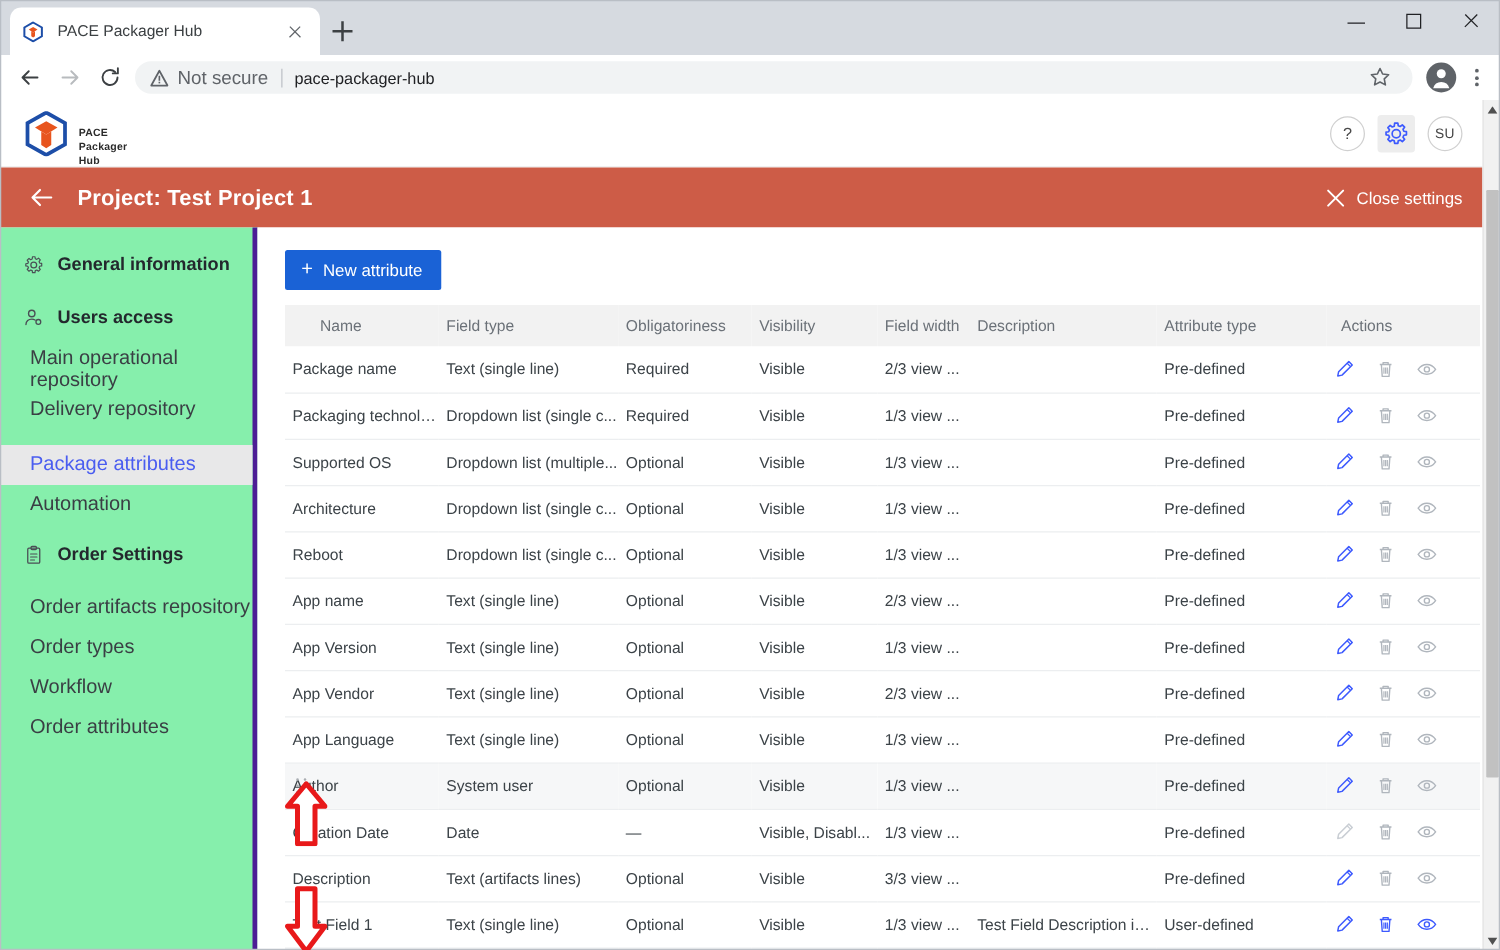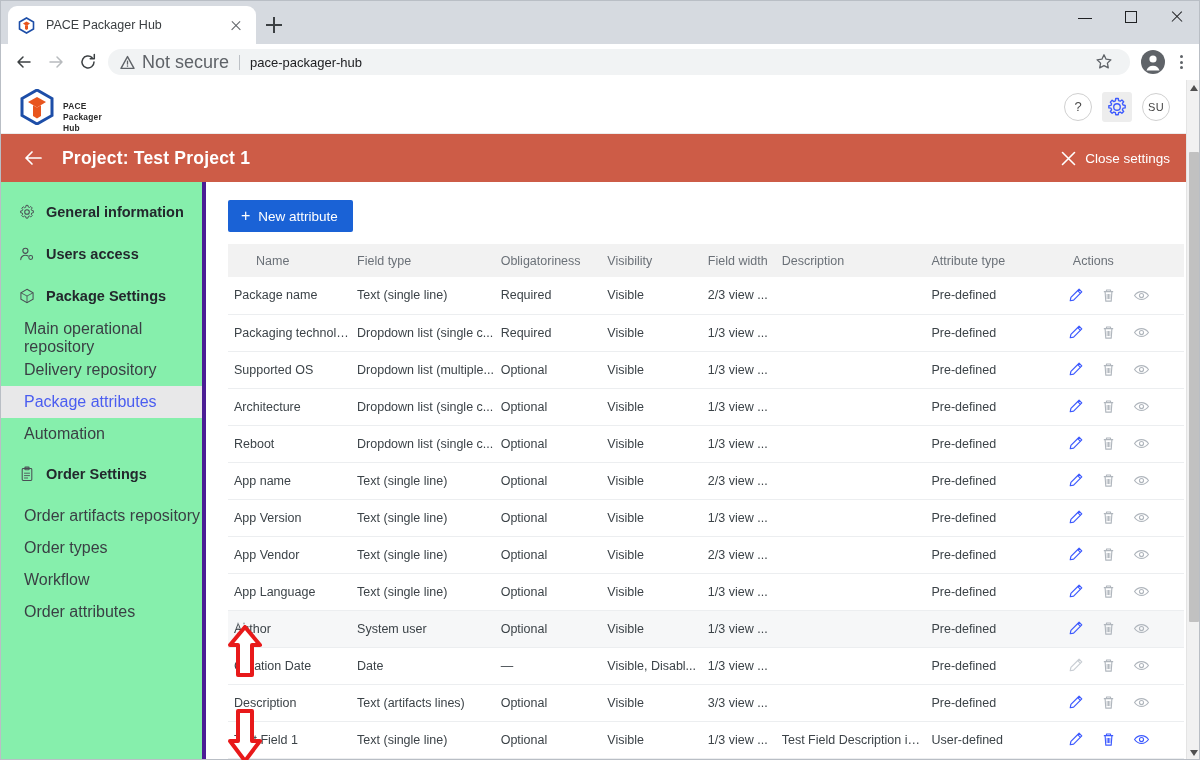--- a/index.html
+++ b/index.html
@@ -56,21 +56,21 @@
     position: absolute; left: 0; top: 44px; width: 1200px; height: 36px;
     background: #fff; display: flex; align-items: center;
   }
   .navbtn { width: 32px; height: 32px; position: relative; cursor: pointer; flex: 0 0 32px; }
   .navbtn svg { position: absolute; left: 6px; top: 6px; }
   .omnibox {
     flex: 1; height: 26px; background: #f1f3f4; border-radius: 13px;
     display: flex; align-items: center; margin: 0 8px 0 4px; padding: 0 12px;
   }
   .warn-ico { width: 15px; height: 15px; flex: 0 0 15px; margin-right: 7px; }
-  .notsecure { font-size: 18px; color: #5f6368; white-space: nowrap; }
+  .notsecure { font-size: 15px; color: #5f6368; white-space: nowrap; }
   .omnisep { width: 1px; height: 15px; background: #bdc1c6; margin: 0 10px; }
   .omnitext { font-size: 13px; color: #202124; white-space: nowrap; }
   .star { width: 28px; height: 28px; position: relative; cursor: pointer; flex: 0 0 28px; }
   .avatar-btn { width: 30px; height: 30px; flex: 0 0 30px; cursor: pointer; position: relative; }
   .kebab { width: 26px; height: 30px; flex: 0 0 26px; cursor: pointer; position: relative; }
   .kebab span {
     position: absolute; left: 11.5px; width: 3.2px; height: 3.2px; border-radius: 50%;
     background: #5f6368;
   }
   .kebab span:nth-child(1) { top: 8px; }
@@ -129,21 +129,21 @@
     display: flex; align-items: center; height: 32px; padding-left: 19px;
     font-size: 14.5px; font-weight: bold; color: #23282d; cursor: pointer;
     margin-bottom: 10px;
   }
   .nav-group .gi { width: 19px; flex: 0 0 19px; display: flex; align-items: center; }
   .nav-group .glabel { margin-left: 8px; }
   .nav-item {
     display: flex; align-items: center; height: 32px; padding-left: 24px;
     font-size: 16px; color: #3a3f44; cursor: pointer;
   }
-  .nav-item.sel { background: #e8e8e9; color: #4a5df0; }
+  .nav-item.sel { background: #e8e8e9; color: #4a5df0; margin-top: 12px; }
   .spacer-8 { height: 8px; }
 
   
   .content {
     position: absolute; left: 206px; top: 102px; width: 980px; height: 578px;
     background: #fff; padding: 18px 0 0 22px;
   }
   .new-btn {
     display: inline-flex; align-items: center; gap: 8px;
     background: #1a62d6; color: #fff; font-size: 13.5px;
@@ -354,29 +354,20 @@
         <span class="gi">
           <svg width="16" height="16" viewBox="0 0 20 20">
               <circle cx="8" cy="6" r="3.2" fill="none" stroke="#4a4f55" stroke-width="1.4"></circle>
               <path d="M2.2 17c0-3.2 2.6-5.4 5.8-5.4 1.3 0 2.4.3 3.3.9" fill="none" stroke="#4a4f55" stroke-width="1.4" stroke-linecap="round"></path>
               <circle cx="14.6" cy="14.4" r="2.4" fill="none" stroke="#4a4f55" stroke-width="1.3"></circle>
             </svg>
         </span>
         <span class="glabel">Users access</span>
       </div>
 
-      <div class="nav-group">
-        <span class="gi">
-          <svg width="16" height="16" viewBox="0 0 20 20">
-              <polygon points="10,1.6 17.6,6 17.6,14 10,18.4 2.4,14 2.4,6" fill="none" stroke="#4a4f55" stroke-width="1.3"></polygon>
-              <path d="M10 10v8.4M10 10l7.6-4M10 10L2.4 6" fill="none" stroke="#4a4f55" stroke-width="1.1"></path>
-            </svg>
-        </span>
-        <span class="glabel">Package Settings</span>
-      </div>
       <div class="nav-item">
         <span>Main operational repository</span>
       </div>
       <div class="nav-item">
         <span>Delivery repository</span>
       </div>
       <div class="nav-item sel">
         <span>Package attributes</span>
       </div>
       <div class="nav-item">

